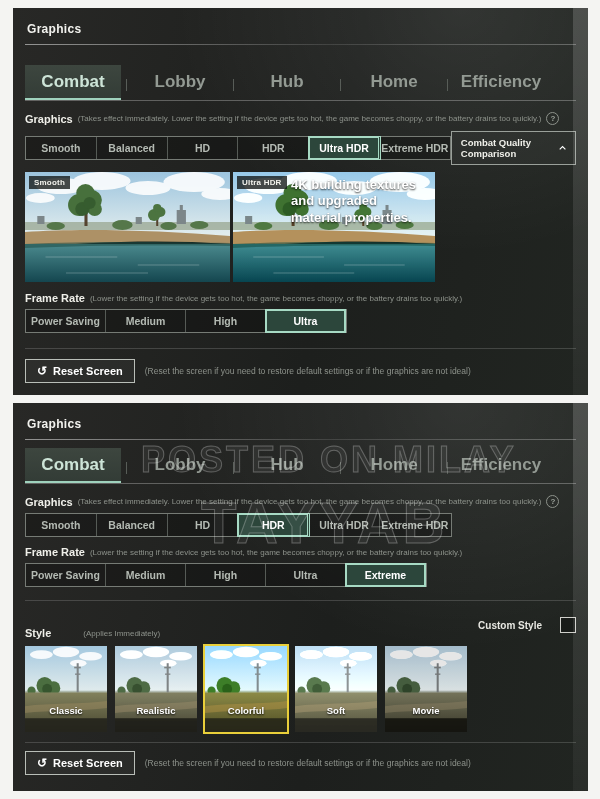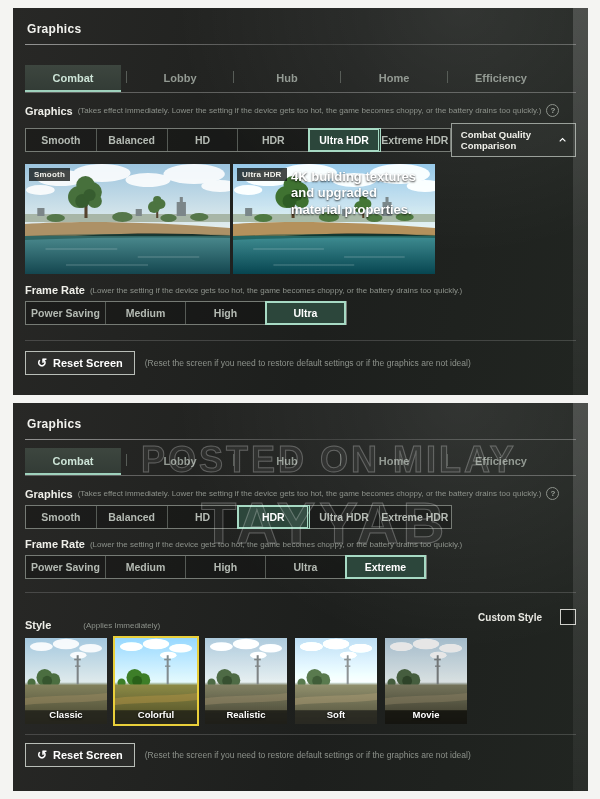--- a/index.html
+++ b/index.html
@@ -16,21 +16,21 @@
     color:#e8e8e4;padding:10px 12px 0 12px;overflow:hidden;
   }
   .panel .edge{position:absolute;right:0;top:0;bottom:0;width:15px;
     background:linear-gradient(180deg,rgba(255,255,255,.16),rgba(255,255,255,.04));}
   #panel1{top:8px;height:387px;}
   #panel2{top:403px;height:388px;}
   .ptitle{font-size:12px;font-weight:bold;letter-spacing:.3px;color:#f2f2ee;padding:4px 2px 8px;}
   .hr{height:1px;background:linear-gradient(90deg,rgba(255,255,255,.5),rgba(255,255,255,.12) 55%,rgba(255,255,255,.28));}
   .tabs{display:flex;align-items:flex-end;margin-top:20px;}
   #panel2 .tabs{margin-top:8px;}
-  .tab{width:96px;text-align:center;font-size:11px;font-weight:bold;color:#939a93;
+  .tab{width:96px;text-align:center;font-size:17px;font-weight:bold;color:#939a93;
     padding:7px 0 8px;cursor:pointer;position:relative;}
   .tab.active{background:linear-gradient(180deg,#3d463f,#333c36);color:#cde4d7;
     border-bottom:2px solid #9fd2bd;padding-bottom:6px;}
   .tsep{width:1px;height:12px;background:#585d58;margin:0 5px 9px;}
   .tabline{height:1px;background:rgba(255,255,255,.28);}
   .lblrow{display:flex;align-items:center;gap:5px;margin-top:11px;}
   .h{font-size:11px;font-weight:bold;color:#efefe9;white-space:nowrap;}
   .d{font-size:8px;color:#8d928b;white-space:nowrap;overflow:hidden;}
   .help{width:11px;height:11px;min-width:11px;border:1px solid #8d928b;border-radius:50%;
     color:#9aa099;font-size:8px;line-height:11px;text-align:center;font-weight:bold;}
@@ -61,21 +61,21 @@
     padding:5px 11px;font-size:11px;font-weight:bold;color:#fff;cursor:pointer;
     background:rgba(255,255,255,.04);}
   .reseticon{font-size:12px;line-height:10px;}
   .note{font-size:8.5px;color:#8d928b;}
   .stylerow{display:flex;align-items:center;justify-content:space-between;margin-top:10px;}
   .customwrap{display:flex;align-items:center;gap:18px;}
   .custom{font-size:10px;font-weight:bold;color:#e8e8e2;}
   .checkbox{width:14px;height:14px;border:1px solid #cfcfca;background:rgba(0,0,0,.25);cursor:pointer;}
   .thumbs{display:flex;gap:8px;margin-top:7px;}
   .thumb{position:relative;width:82px;height:86px;overflow:hidden;cursor:pointer;background:#1a1d1a;}
-  .thumb .tlabel{position:absolute;bottom:4px;left:0;right:0;text-align:center;color:#fff;
+  .thumb .tlabel{position:absolute;bottom:16px;left:0;right:0;text-align:center;color:#fff;
     font-size:9.5px;font-weight:bold;text-shadow:0 1px 2px rgba(0,0,0,.9);}
   .thumb.classic .scene{filter:saturate(.95);}
   .thumb.colorful{box-shadow:0 0 0 2px #e9cf3a, inset 0 0 0 1px #e9cf3a;}
   .thumb.colorful .scene{filter:saturate(1.65) brightness(1.06);}
   .thumb.realistic .scene{filter:saturate(.72) contrast(1.06);}
   .thumb.soft .scene{filter:saturate(.8) brightness(1.12);}
   .thumb.movie .scene{filter:saturate(.62) contrast(1.15) brightness(.9);}
   .wm{position:absolute;font-weight:bold;color:rgba(255,255,255,.05);
     -webkit-text-stroke:1px rgba(255,255,255,.26);pointer-events:none;z-index:5;}
   .wm1{top:36px;left:128px;font-size:36px;letter-spacing:3px;}
@@ -365,20 +365,57 @@
               <circle cx="35" cy="49" r="8"></circle>
               <circle cx="8" cy="52" r="5"></circle>
             </g>
             <circle cx="27" cy="50" r="6" fill="#35552c"></circle>
             <rect y="54" width="100" height="46" fill="url(#F2g)"></rect>
             <path d="M0,70 C30,66 70,68 100,64 L100,72 C70,76 30,74 0,78 Z" fill="#9b8a5e" opacity="0.5"></path>
             <rect y="84" width="100" height="16" fill="#20201a" opacity="0.85"></rect>
           </svg></div>
       <div class="tlabel">Classic</div>
     </div>
+    <div class="thumb realistic">
+      <div class="scene"><svg width="100%" height="100%" viewBox="0 0 100 100" preserveAspectRatio="none">
+            <defs>
+              <linearGradient id="F4k" x1="0" y1="0" x2="0" y2="1">
+                <stop offset="0" stop-color="#a3c8e0"></stop>
+                <stop offset="1" stop-color="#e8f0ee"></stop>
+              </linearGradient>
+              <linearGradient id="F4g" x1="0" y1="0" x2="0" y2="1">
+                <stop offset="0" stop-color="#82815a"></stop>
+                <stop offset="1" stop-color="#45442e"></stop>
+              </linearGradient>
+            </defs>
+            <rect width="100" height="60" fill="url(#F4k)"></rect>
+            <g fill="#ffffff" opacity="0.9">
+              <ellipse cx="20" cy="10" rx="14" ry="5"></ellipse>
+              <ellipse cx="50" cy="7" rx="16" ry="6"></ellipse>
+              <ellipse cx="80" cy="12" rx="14" ry="5"></ellipse>
+              <ellipse cx="65" cy="20" rx="10" ry="4"></ellipse>
+            </g>
+            <rect y="52" width="100" height="8" fill="#8e9a83" opacity="0.6"></rect>
+            <g fill="#7e8486">
+              <rect x="63" y="20" width="2.5" height="34"></rect>
+              <rect x="60" y="24" width="8" height="2"></rect>
+              <rect x="61" y="32" width="6.5" height="1.5"></rect>
+            </g>
+            <g fill="#4a6f3e">
+              <circle cx="24" cy="46" r="10"></circle>
+              <circle cx="35" cy="49" r="8"></circle>
+              <circle cx="8" cy="52" r="5"></circle>
+            </g>
+            <circle cx="27" cy="50" r="6" fill="#35552c"></circle>
+            <rect y="54" width="100" height="46" fill="url(#F4g)"></rect>
+            <path d="M0,70 C30,66 70,68 100,64 L100,72 C70,76 30,74 0,78 Z" fill="#9b8a5e" opacity="0.5"></path>
+            <rect y="84" width="100" height="16" fill="#20201a" opacity="0.85"></rect>
+          </svg></div>
+      <div class="tlabel">Realistic</div>
+    </div>
     <div class="thumb colorful">
       <div class="scene"><svg width="100%" height="100%" viewBox="0 0 100 100" preserveAspectRatio="none">
             <defs>
               <linearGradient id="F3k" x1="0" y1="0" x2="0" y2="1">
                 <stop offset="0" stop-color="#a3c8e0"></stop>
                 <stop offset="1" stop-color="#e8f0ee"></stop>
               </linearGradient>
               <linearGradient id="F3g" x1="0" y1="0" x2="0" y2="1">
                 <stop offset="0" stop-color="#82815a"></stop>
                 <stop offset="1" stop-color="#45442e"></stop>
@@ -402,57 +439,20 @@
               <circle cx="35" cy="49" r="8"></circle>
               <circle cx="8" cy="52" r="5"></circle>
             </g>
             <circle cx="27" cy="50" r="6" fill="#35552c"></circle>
             <rect y="54" width="100" height="46" fill="url(#F3g)"></rect>
             <path d="M0,70 C30,66 70,68 100,64 L100,72 C70,76 30,74 0,78 Z" fill="#9b8a5e" opacity="0.5"></path>
             <rect y="84" width="100" height="16" fill="#20201a" opacity="0.85"></rect>
           </svg></div>
       <div class="tlabel">Colorful</div>
     </div>
-    <div class="thumb realistic">
-      <div class="scene"><svg width="100%" height="100%" viewBox="0 0 100 100" preserveAspectRatio="none">
-            <defs>
-              <linearGradient id="F4k" x1="0" y1="0" x2="0" y2="1">
-                <stop offset="0" stop-color="#a3c8e0"></stop>
-                <stop offset="1" stop-color="#e8f0ee"></stop>
-              </linearGradient>
-              <linearGradient id="F4g" x1="0" y1="0" x2="0" y2="1">
-                <stop offset="0" stop-color="#82815a"></stop>
-                <stop offset="1" stop-color="#45442e"></stop>
-              </linearGradient>
-            </defs>
-            <rect width="100" height="60" fill="url(#F4k)"></rect>
-            <g fill="#ffffff" opacity="0.9">
-              <ellipse cx="20" cy="10" rx="14" ry="5"></ellipse>
-              <ellipse cx="50" cy="7" rx="16" ry="6"></ellipse>
-              <ellipse cx="80" cy="12" rx="14" ry="5"></ellipse>
-              <ellipse cx="65" cy="20" rx="10" ry="4"></ellipse>
-            </g>
-            <rect y="52" width="100" height="8" fill="#8e9a83" opacity="0.6"></rect>
-            <g fill="#7e8486">
-              <rect x="63" y="20" width="2.5" height="34"></rect>
-              <rect x="60" y="24" width="8" height="2"></rect>
-              <rect x="61" y="32" width="6.5" height="1.5"></rect>
-            </g>
-            <g fill="#4a6f3e">
-              <circle cx="24" cy="46" r="10"></circle>
-              <circle cx="35" cy="49" r="8"></circle>
-              <circle cx="8" cy="52" r="5"></circle>
-            </g>
-            <circle cx="27" cy="50" r="6" fill="#35552c"></circle>
-            <rect y="54" width="100" height="46" fill="url(#F4g)"></rect>
-            <path d="M0,70 C30,66 70,68 100,64 L100,72 C70,76 30,74 0,78 Z" fill="#9b8a5e" opacity="0.5"></path>
-            <rect y="84" width="100" height="16" fill="#20201a" opacity="0.85"></rect>
-          </svg></div>
-      <div class="tlabel">Realistic</div>
-    </div>
     <div class="thumb soft">
       <div class="scene"><svg width="100%" height="100%" viewBox="0 0 100 100" preserveAspectRatio="none">
             <defs>
               <linearGradient id="F5k" x1="0" y1="0" x2="0" y2="1">
                 <stop offset="0" stop-color="#a3c8e0"></stop>
                 <stop offset="1" stop-color="#e8f0ee"></stop>
               </linearGradient>
               <linearGradient id="F5g" x1="0" y1="0" x2="0" y2="1">
                 <stop offset="0" stop-color="#82815a"></stop>
                 <stop offset="1" stop-color="#45442e"></stop>

